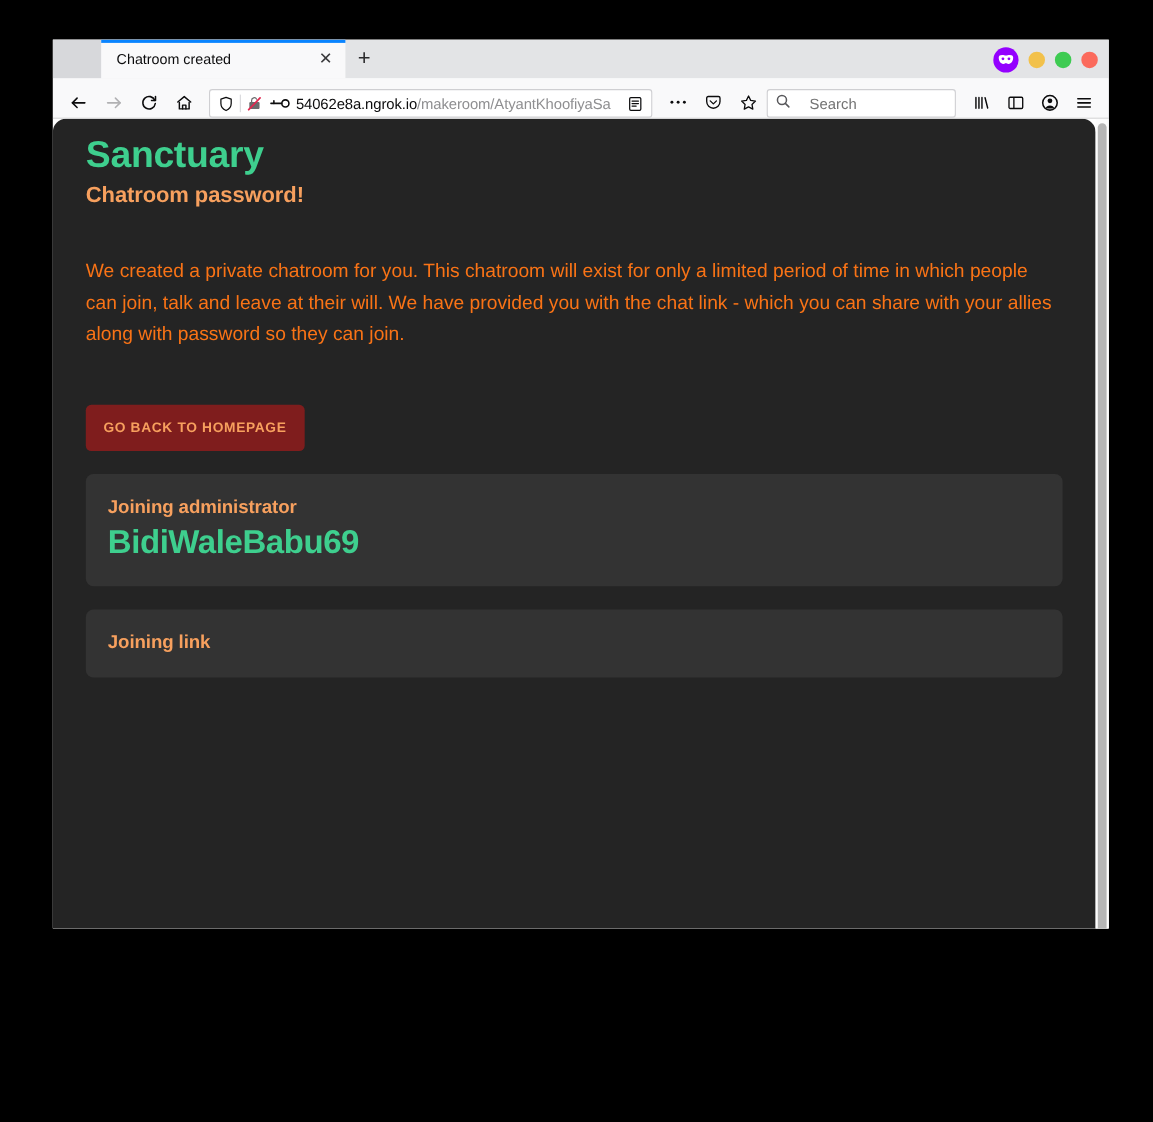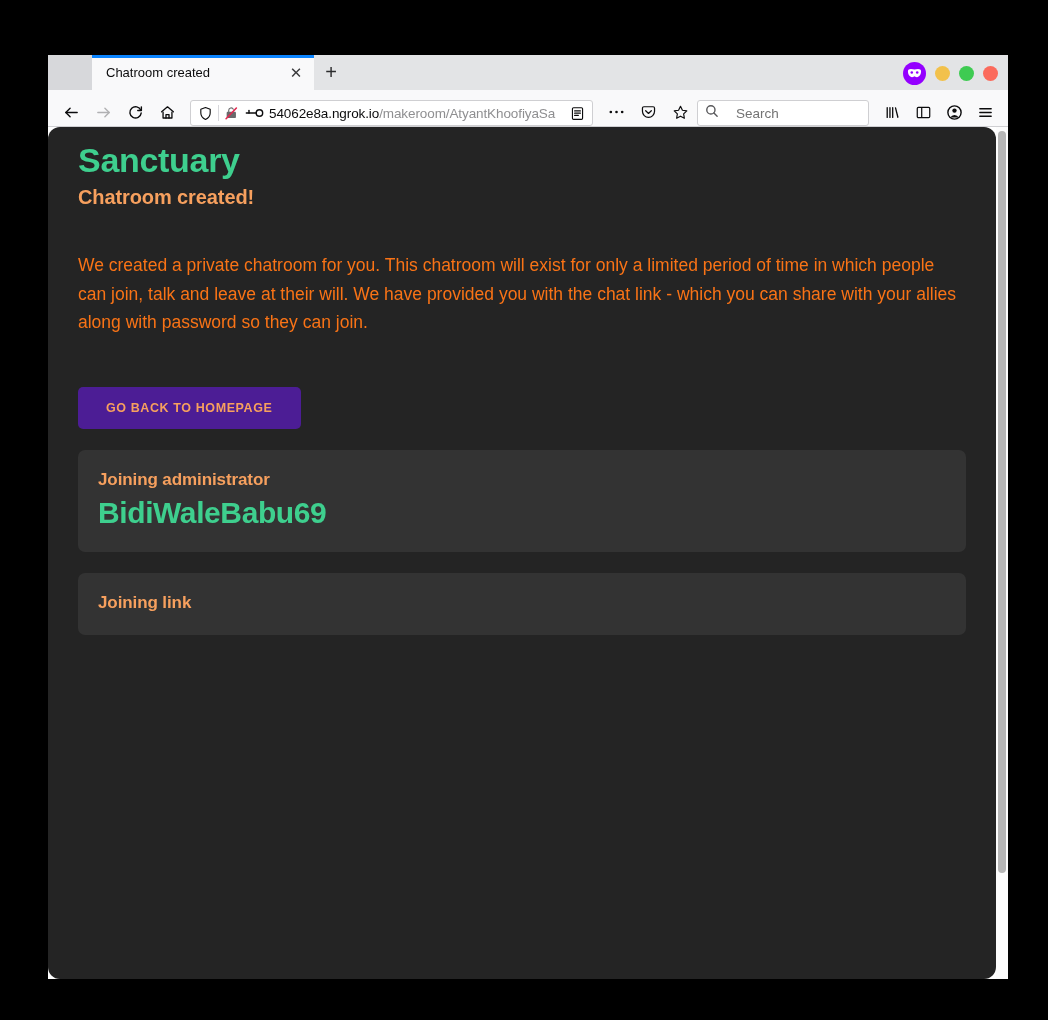--- a/index.html
+++ b/index.html
@@ -7,24 +7,23 @@
     width: 1048px; height: 1020px;
     background: #000;
     font-family: "Liberation Sans", sans-serif;
     overflow: hidden;
   }
 
   
   .browser-window {
     position: absolute;
     left: 48px; top: 36px;
-    width: 960px; height: 924px;
+    width: 960px; height: 808px;
     background: #f9f9fa;
     overflow: hidden;
-    margin-top: 19px;
   }
 
   
   .tab-strip {
     height: 35px;
     background: #e3e4e6;
     display: flex;
     align-items: flex-end;
     position: relative;
   }
@@ -155,28 +154,28 @@
   .intro {
     margin-top: 42px;
     font-size: 17.5px;
     line-height: 1.63;
     color: #f97316;
     max-width: 884px;
   }
   .homepage-btn {
     margin-top: 50px;
     display: inline-block;
-    background: #4c1d95;
+    background: #7f1d1d;
     color: #f7a05e;
     border: none;
     border-radius: 5px;
     font-family: "Liberation Sans", sans-serif;
     font-size: 12.5px; font-weight: bold;
     letter-spacing: 0.6px;
-    padding: 14px 28px;
+    padding: 14px 16px;
     cursor: pointer;
   }
 
   .card {
     background: #333333;
     border-radius: 7px;
     padding: 20px 20px 22px 20px;
     margin-top: 21px;
   }
   .card-label {
@@ -360,21 +359,21 @@
           <path d="M3 5h12M3 9h12M3 13h12"></path>
         </svg>
       </div>
     </div>
   </div>
 
   <div class="viewport">
 
     <div class="page">
       <h1 class="site-title">Sanctuary</h1>
-      <h2 class="page-subtitle">Chatroom created!</h2>
+      <h2 class="page-subtitle">Chatroom password!</h2>
 
       <p class="intro">We created a private chatroom for you. This chatroom will exist for only a limited period of time in which people can join, talk and leave at their will. We have provided you with the chat link - which you can share with your allies along with password so they can join.</p>
 
       <button class="homepage-btn">GO BACK TO HOMEPAGE</button>
 
 
       <div class="card">
         <div class="card-label">Joining administrator</div>
         <div class="card-value">BidiWaleBabu69</div>
       </div>

